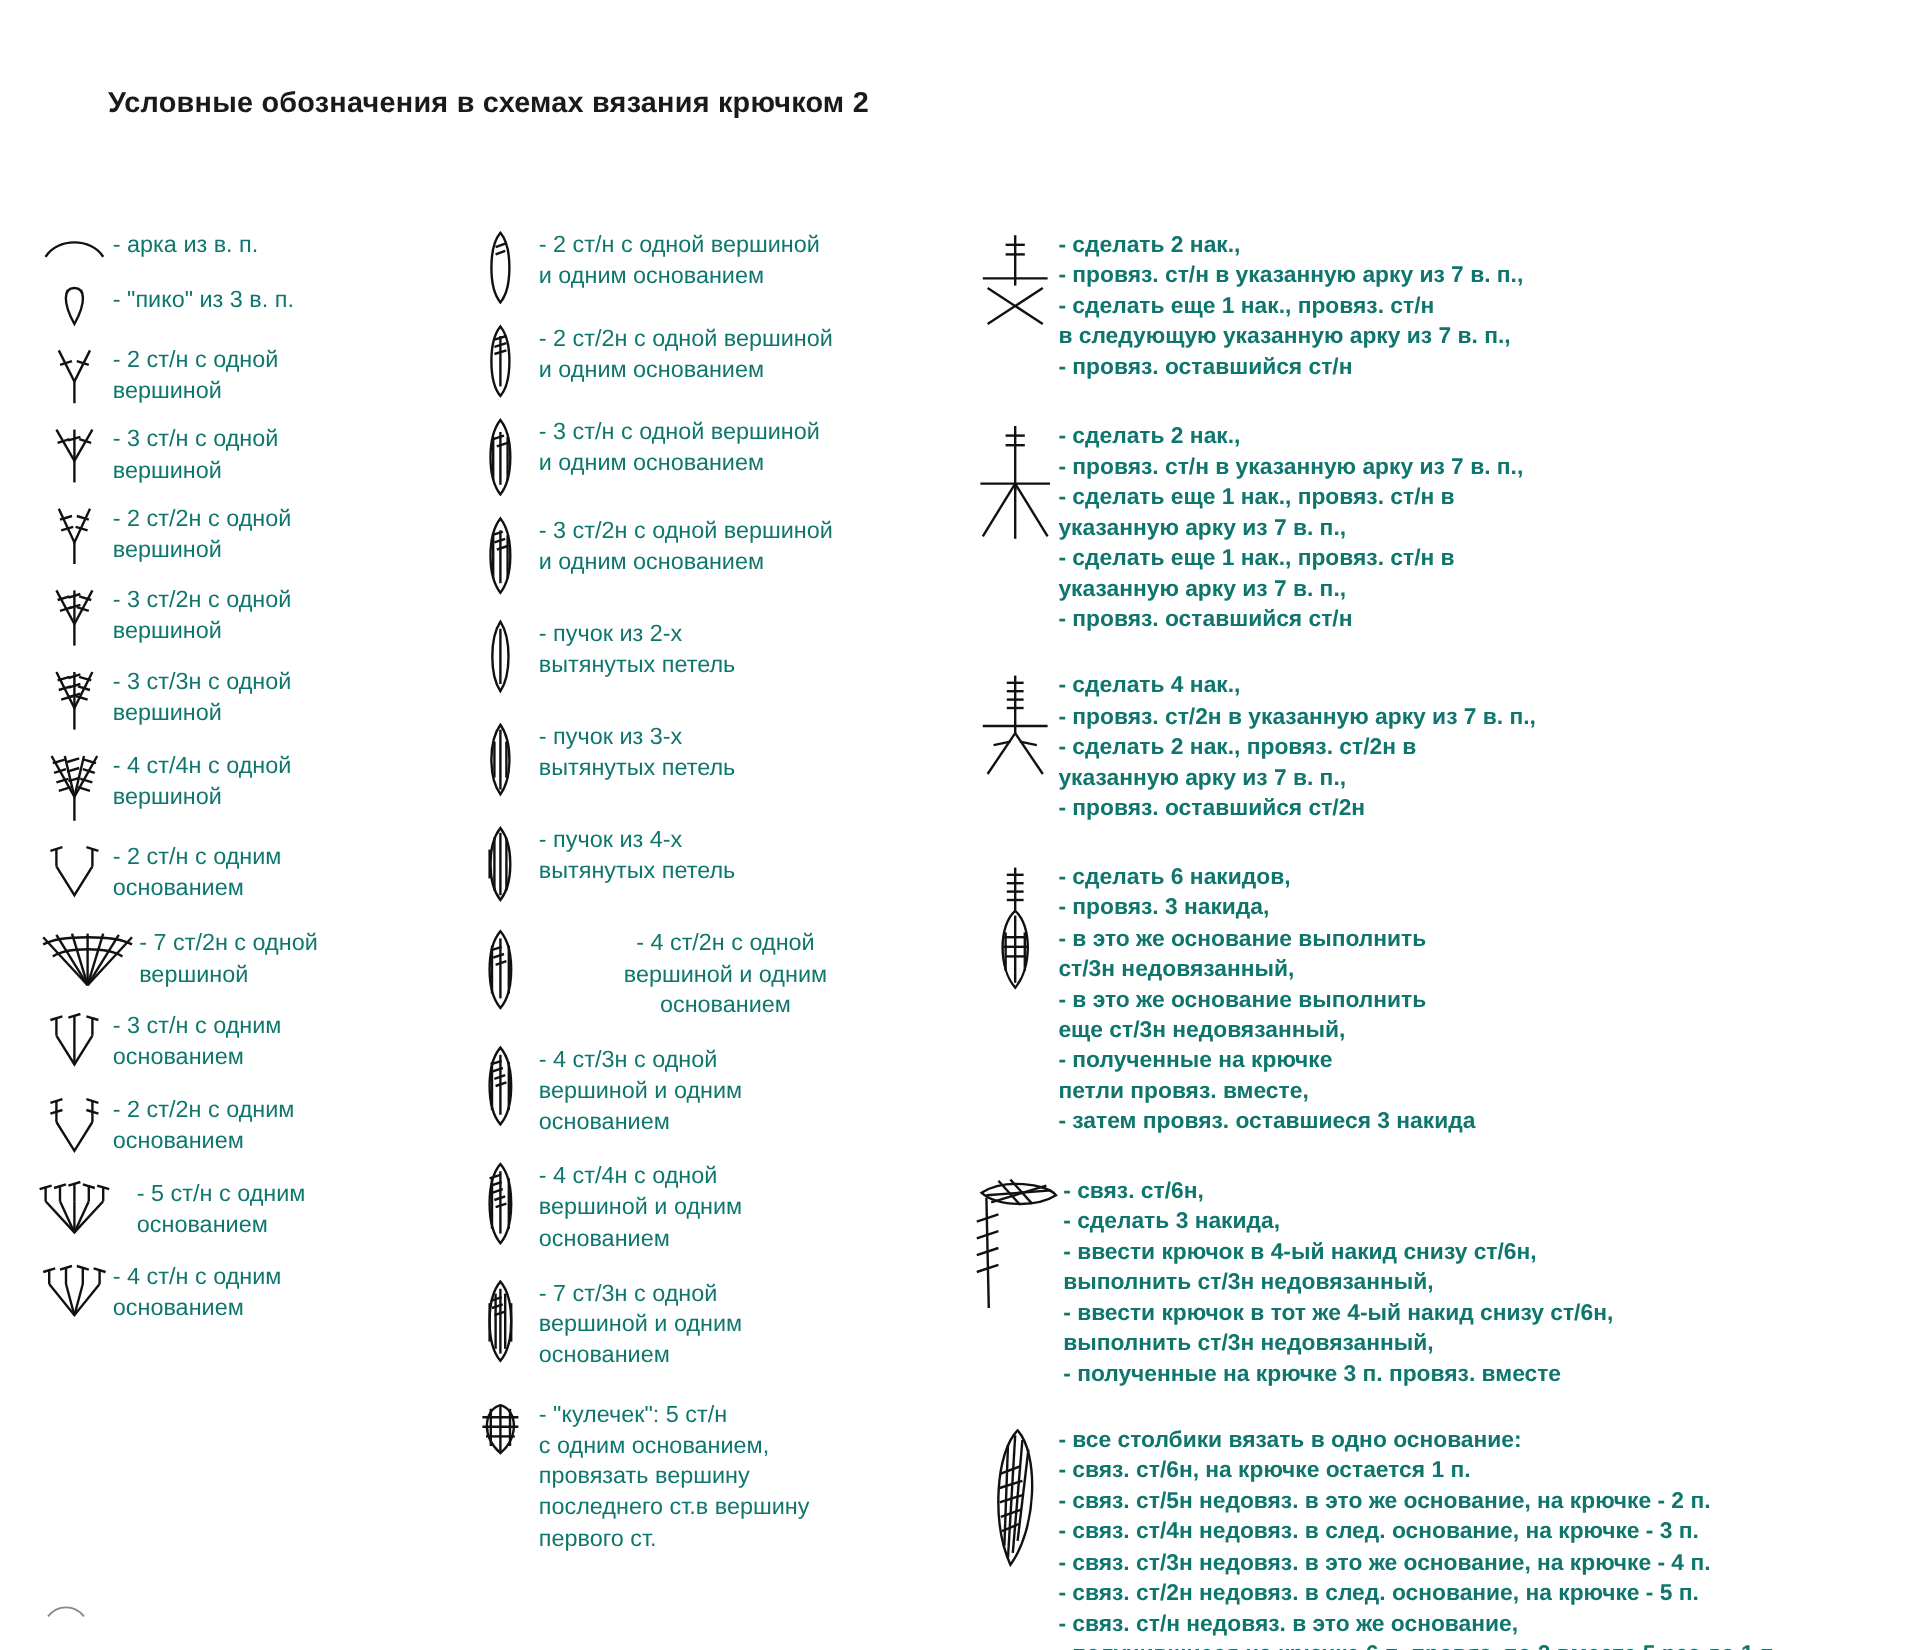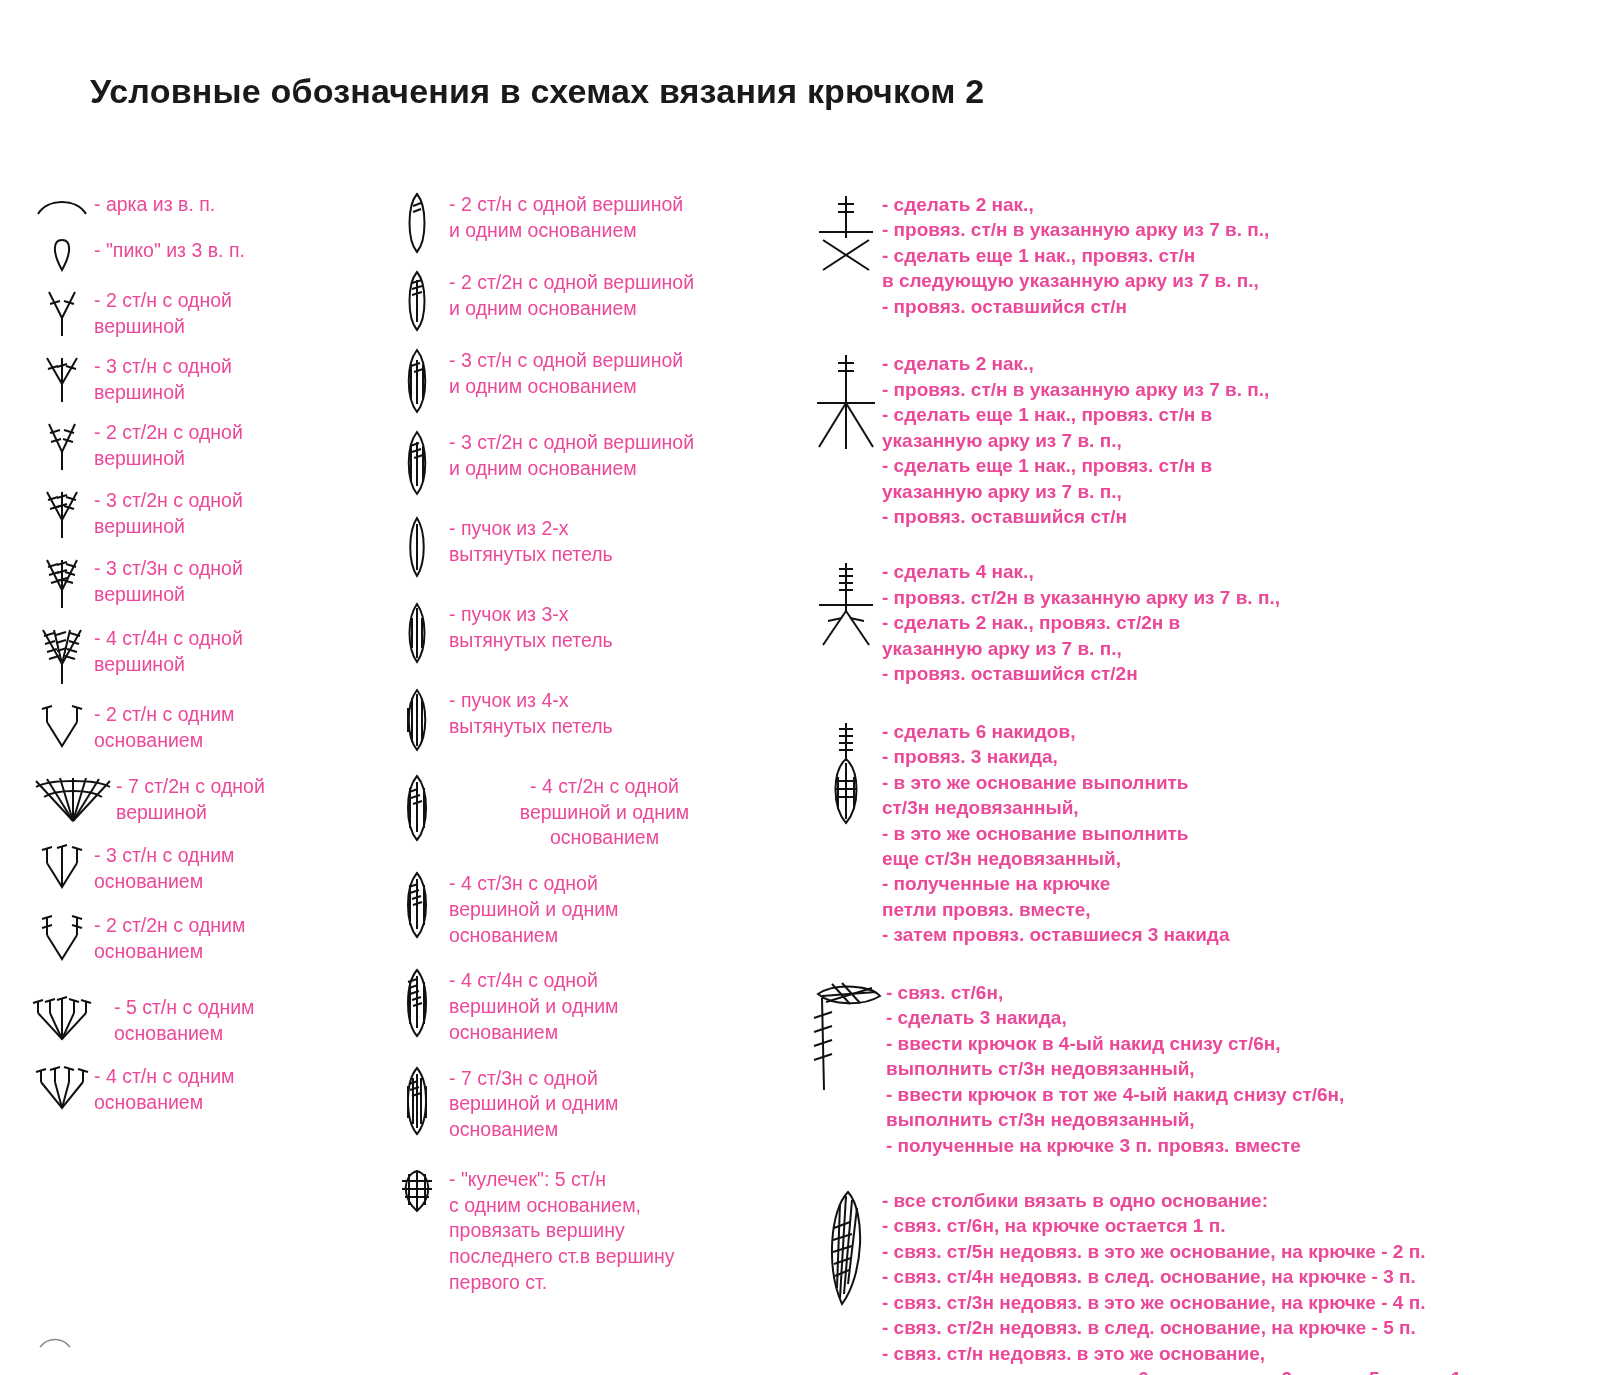--- a/index.html
+++ b/index.html
@@ -17,21 +17,21 @@
   }
   .page {
     position: relative;
     width: 1600px;
     height: 1375px;
   }
   .title {
     position: absolute;
     left: 90px;
     top: 72px;
-    font-size: 34px;
+    font-size: 24px;
     font-weight: bold;
     letter-spacing: 0.2px;
     color: #1a1a1a;
     white-space: nowrap;
   }
   .columns {
     position: absolute;
     left: 0;
     top: 190px;
     width: 1600px;
@@ -56,21 +56,21 @@
     display: flex;
     align-items: center;
     justify-content: center;
     padding-top: 2px;
   }
   .col-3 .sym { width: 72px; }
   .txt {
     flex: 1 1 auto;
     font-size: 19.5px;
     line-height: 1.32;
-    color: #ec4899;
+    color: #0f766e;
     white-space: pre-line;
     padding-top: 2px;
   }
   .col-3 .txt { font-size: 19px; line-height: 1.34; font-weight: bold; }
 
   .corner {
     position: absolute;
     left: 38px;
     bottom: 24px;
     width: 34px;
@@ -254,21 +254,21 @@
             <path class="stroke" d="M3,7 L13,4"></path>
               <path class="stroke" d="M18,5 L28,2"></path>
               <path class="stroke" d="M33,4 L43,7"></path>
             <path class="stroke" d="M8,20 L23,44 L38,20"></path>
           </svg>
         </div>
         <div class="txt">- 3 ст/н с одним
 основанием</div>
       </div>
 
-      <div class="entry" style="margin-bottom:28px;">
+      <div class="entry" style="margin-bottom:16px;">
         <div class="sym">
           <svg width="46" height="52" viewBox="0 0 46 52">
             <path class="stroke" d="M8,4 L8,22"></path>
               <path class="stroke" d="M38,4 L38,22"></path>
             <path class="stroke" d="M3,6 L13,3"></path>
               <path class="stroke" d="M3,15 L13,12"></path>
             <path class="stroke" d="M33,3 L43,6"></path>
               <path class="stroke" d="M33,12 L43,15"></path>
             <path class="stroke" d="M8,22 L23,46 L38,22"></path>
           </svg>

